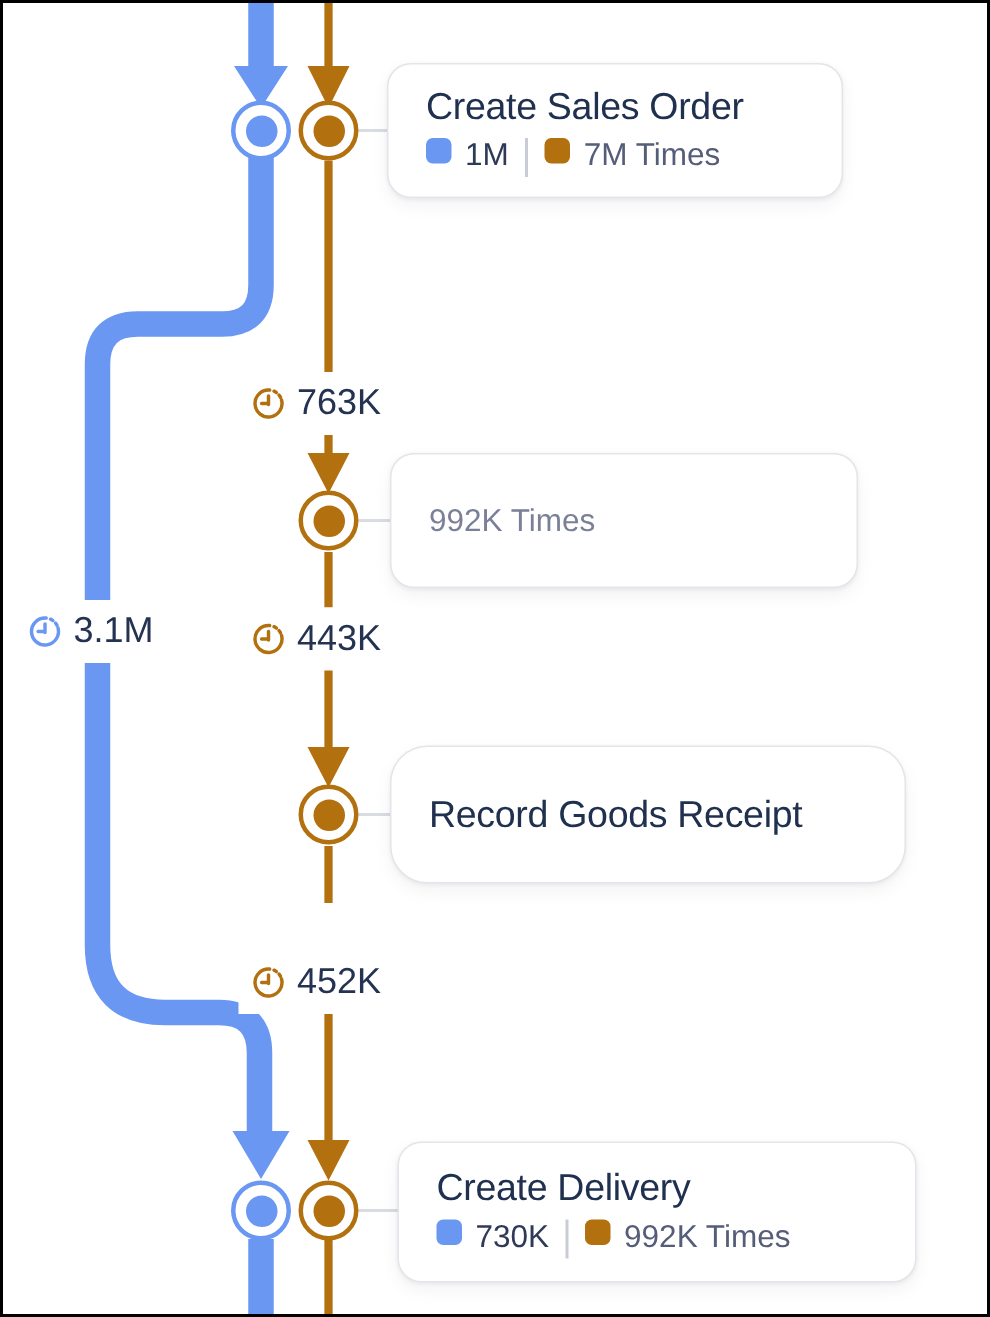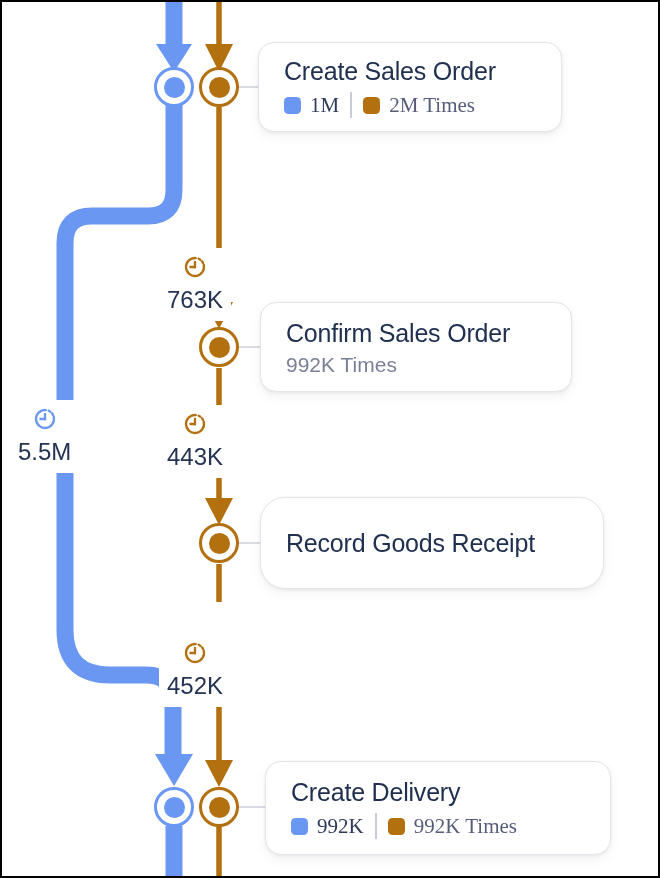--- a/index.html
+++ b/index.html
@@ -21,28 +21,28 @@
         background:#fff;display:flex;align-items:center;justify-content:center;cursor:pointer;}
   .node .dot{width:21px;height:21px;border-radius:50%;}
   .node.blue{border-color:var(--flow-blue);} .node.blue .dot{background:var(--flow-blue);}
   .node.orange{border-color:var(--flow-orange);} .node.orange .dot{background:var(--flow-orange);}
 
   .card{position:absolute;box-sizing:border-box;background:#fff;border:1.5px solid var(--card-border);
         border-radius:16px;box-shadow:0 1px 3px rgba(16,24,40,.06),0 5px 12px rgba(16,24,40,.05);
         display:flex;flex-direction:column;justify-content:center;gap:3px;padding-left:25px;cursor:pointer;}
   .card-title{font-size:25px;line-height:31px;font-weight:500;color:var(--title-navy);letter-spacing:-.2px;white-space:nowrap;}
   .card-subtitle{font-size:21px;line-height:25px;color:var(--subtitle-gray);white-space:nowrap;}
-  .badge-row{display:flex;align-items:center;margin-top:2px;font-family:Liberation Serif, serif;}
+  .badge-row{display:flex;margin-top:2px;}
   .swatch{width:17px;height:17px;border-radius:4.5px;flex:0 0 auto;}
   .swatch.blue{background:var(--flow-blue);} .swatch.orange{background:var(--flow-orange);}
   .badge-count{font-size:21px;font-weight:500;color:var(--count-text);margin-left:9px;white-space:nowrap;}
   .badge-times{font-size:21px;font-weight:500;color:var(--times-text);margin-left:9px;white-space:nowrap;}
   .vdiv{width:2px;height:26px;background:var(--divider-gray);margin:0 11px;}
 
-  .edge-label{position:absolute;display:flex;align-items:center;gap:7px;background:#fff;padding:7px 8px;cursor:pointer;flex-direction:column;}
+  .edge-label{position:absolute;display:flex;align-items:center;gap:7px;background:#fff;padding:7px 8px;cursor:pointer;}
   .edge-label .val{font-size:24px;color:var(--label-navy);white-space:nowrap;}
   .clock{display:flex;width:24px;height:24px;}
   .clock.orange{color:var(--flow-orange);} .clock.blue{color:var(--flow-blue);}
 </style>
 </head>
 <body>
 
 <div class="stage">
 
   <svg class="edges" width="656" height="874" viewBox="0 0 656 874">
@@ -72,38 +72,37 @@
     <path class="orange-stroke" d="M217 824 V874"></path>
   </svg>
 
   <div class="card" style="left:256px;top:40px;width:304px;height:90px;">
     <div class="card-title">Create Sales Order</div>
     <div class="badge-row">
       <span class="swatch blue"></span>
       <span class="badge-count">1M</span>
       <span class="vdiv"></span>
       <span class="swatch orange"></span>
-      <span class="badge-times">2M Times</span>
+      <span class="badge-times">7M Times</span>
     </div>
   </div>
 
   <div class="card" style="left:258px;top:300px;width:312px;height:90px;">
-    <div class="card-title">Confirm Sales Order</div>
     <div class="card-subtitle">992K Times</div>
   </div>
 
   <div class="card" style="left:258px;top:495px;width:344px;height:92px;border-radius:25px;">
     <div class="card-title">Record Goods Receipt</div>
   </div>
 
   <div class="card" style="left:263px;top:759px;width:346px;height:94px;">
     <div class="card-title">Create Delivery</div>
     <div class="badge-row">
       <span class="swatch blue"></span>
-      <span class="badge-count">992K</span>
+      <span class="badge-count">730K</span>
       <span class="vdiv"></span>
       <span class="swatch orange"></span>
       <span class="badge-times">992K Times</span>
     </div>
   </div>
 
   <div class="edge-label" style="left:157px;top:246px;">
     <span class="clock orange">
       <svg width="24" height="24" viewBox="0 0 24 24" fill="none" stroke="currentColor" stroke-width="2.3" stroke-linecap="round">
         <path d="M12.78 3.03 A9 9 0 1 0 20.69 9.67"></path>
@@ -141,21 +140,21 @@
 
   <div class="edge-label" style="left:8px;top:398px;">
     <span class="clock blue">
       <svg width="24" height="24" viewBox="0 0 24 24" fill="none" stroke="currentColor" stroke-width="2.3" stroke-linecap="round">
         <path d="M12.78 3.03 A9 9 0 1 0 20.69 9.67"></path>
         <path d="M15.66 3.78 A9 9 0 0 1 17.29 4.72"></path>
         <path d="M18.99 6.34 A9 9 0 0 1 20.02 7.91"></path>
         <path d="M12 12.6 V6.9 M11.6 12 H7.4"></path>
       </svg>
     </span>
-    <span class="val">5.5M</span>
+    <span class="val">3.1M</span>
   </div>
 
   <div class="node blue" style="left:152px;top:65px;">
       <span class="dot"></span>
     </div>
   <div class="node orange" style="left:197px;top:65px;">
       <span class="dot"></span>
     </div>
   <div class="node orange" style="left:197px;top:325px;">
       <span class="dot"></span>

